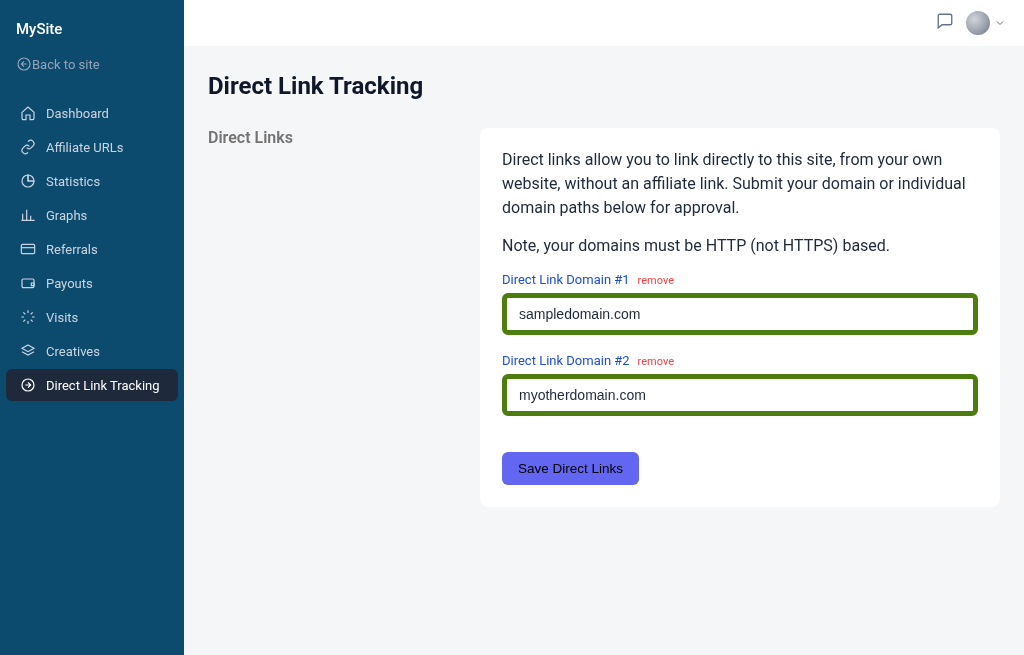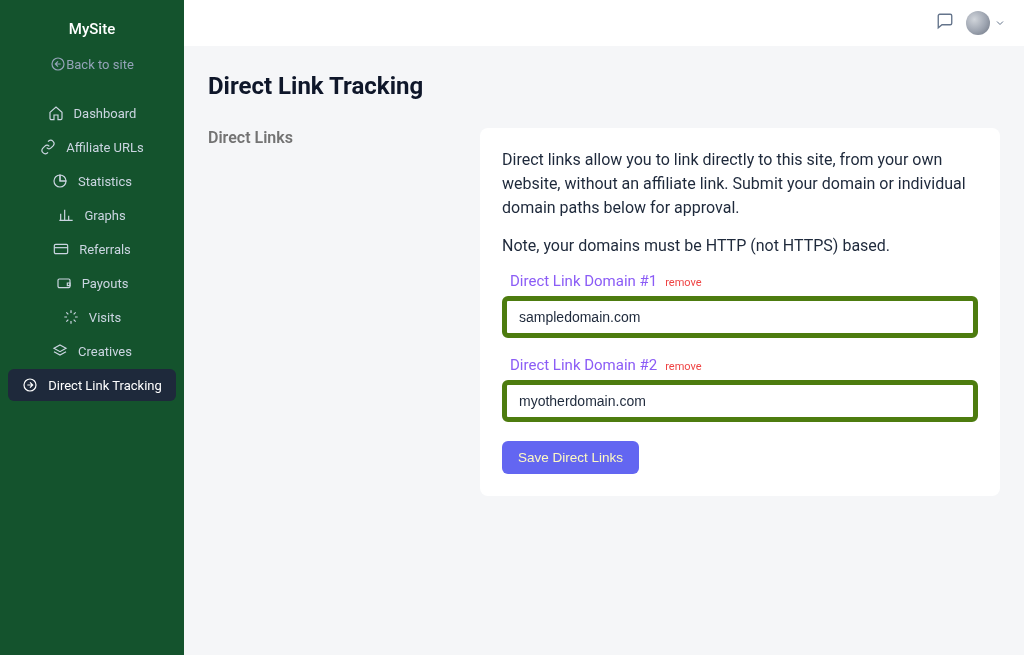--- a/index.html
+++ b/index.html
@@ -6,27 +6,26 @@
     body {
       font-family: -apple-system, BlinkMacSystemFont, "Segoe UI", Roboto, Helvetica, Arial, sans-serif;
       background: #f5f6f8;
       width: 1024px;
       height: 655px;
       overflow: hidden;
       display: flex;
     }
     .sidebar {
       width: 184px;
-      background: #14532d;
+      background: #0c4a6e;
       color: #cbd5e1;
       display: flex;
       flex-direction: column;
       padding-top: 16px;
       flex-shrink: 0;
-      align-items: center;
     }
     .site-title {
       color: #fff;
       font-size: 15px;
       font-weight: 500;
       padding: 4px 16px 8px 16px;
     }
     .back-link {
       display: flex;
       align-items: center;
@@ -125,48 +124,47 @@
       margin-bottom: 14px;
     }
     .field-group { margin-bottom: 18px; }
     .field-label-row {
       display: flex;
       align-items: baseline;
       gap: 8px;
       margin-bottom: 6px;
     }
     .field-label {
-      font-size: 15px;
-      color: #8b5cf6;
-      margin-left: 8px;
+      font-size: 13px;
+      color: #1d4ed8;
     }
     .remove-link {
       font-size: 11px;
       color: #ef4444;
       cursor: pointer;
     }
     .text-input {
       width: 100%;
       padding: 8px 12px;
       border: 5px solid #4d7c0f;
       border-radius: 6px;
       font-size: 14px;
       color: #1e293b;
       background: #fff;
     }
     .save-button {
       background: #6366f1;
-      color: #fef9c3;
+      color: #000000;
       border: none;
       padding: 9px 16px;
       border-radius: 6px;
       font-size: 13.5px;
       font-weight: 500;
       cursor: pointer;
-      margin-top: 1px;
+      margin-top: 18px;
     }
   </style>
 </head>
 <body>
 
 <div class="sidebar">
   <div class="site-title">MySite</div>
 
   <div class="back-link">
     <span class="icon">

